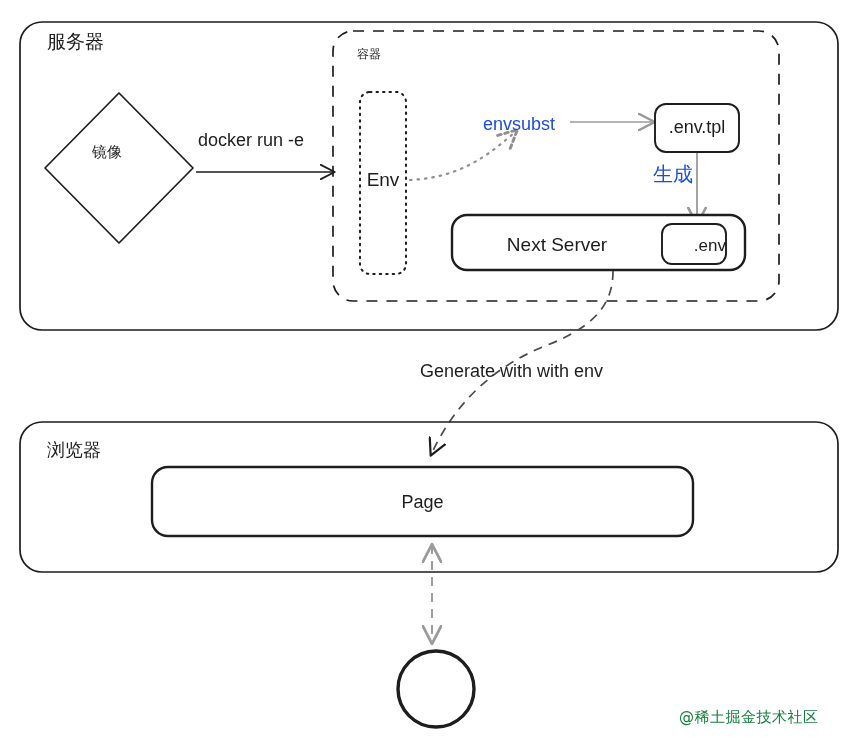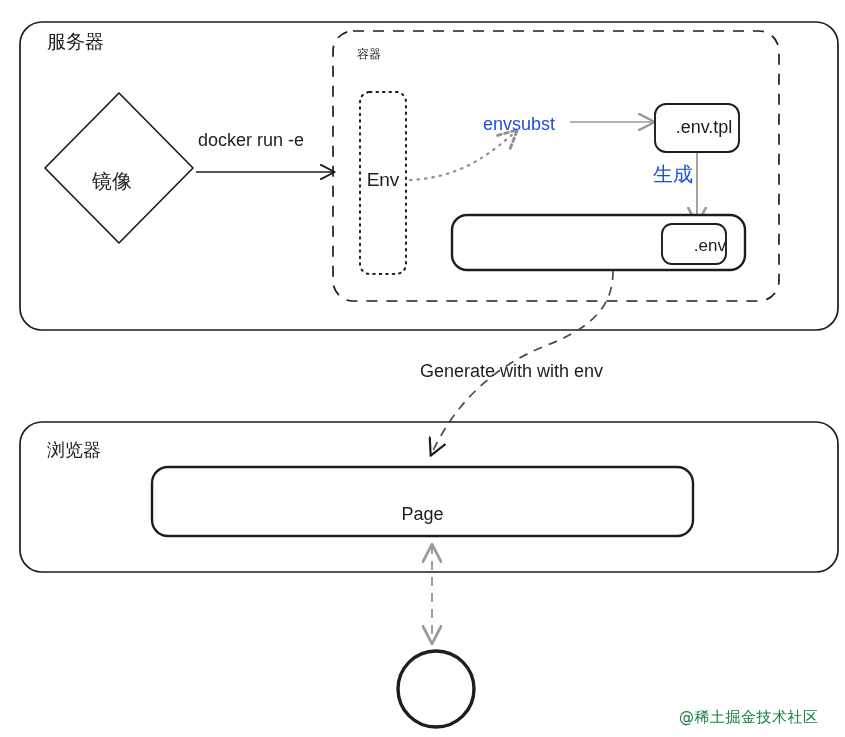--- a/index.html
+++ b/index.html
@@ -92,36 +92,37 @@
 
     <line x1="432" y1="545" x2="432" y2="643" stroke="#9a9a9a" stroke-width="1.9" stroke-dasharray="9 7" marker-start="url(#arrow-gray)" marker-end="url(#arrow-gray)"></line>
 
     <circle cx="436" cy="689" r="38" fill="#ffffff" stroke="#1d1d1d" stroke-width="3.4"></circle>
   </svg>
 
   <div class="lbl lbl-cn" style="left:47px; top:32px; font-size:19px;">服务器</div>
 
   <div class="lbl lbl-cn" style="left:357px; top:48px; font-size:12px;">容器</div>
 
-  <div class="lbl lbl-cn" style="left:92px; top:171px; font-size:20px;">镜像</div>
+  <div class="lbl lbl-cn" style="left:92px; top:145px; font-size:15px;">镜像</div>
 
   <div class="lbl" style="left:198px; top:120px; font-size:18px;margin-top:11px;">docker run -e</div>
 
   <div class="lbl" style="left:360px; top:170px; width:46px; text-align:center; font-size:19px;">Env</div>
 
   <div class="lbl gray-lbl" style="left:483px; top:115px; font-size:18px;">envsubst</div>
 
-  <div class="lbl" style="left:655px; top:118px; width:84px; text-align:center; font-size:18px;padding-left:7px;">.env.tpl</div>
+  <div class="lbl" style="left:655px; top:118px; width:84px; text-align:center; font-size:18px;">.env.tpl</div>
 
   <div class="lbl gray-lbl lbl-cn" style="left:653px; top:164px; font-size:20px;">生成</div>
 
+  <div class="lbl" style="left:452px; top:235px; width:210px; text-align:center; font-size:19px;">Next Server</div>
 
   <div class="lbl" style="left:662px; top:237px; width:64px; text-align:right; font-size:17px;">.env</div>
 
   <div class="lbl" style="left:420px; top:362px; font-size:18px;">Generate with with env</div>
 
   <div class="lbl lbl-cn" style="left:47px; top:441px; font-size:18px;">浏览器</div>
 
-  <div class="lbl" style="left:152px; top:493px; width:541px; text-align:center; font-size:18px;margin-top:12px;">Page</div>
+  <div class="lbl" style="left:152px; top:493px; width:541px; text-align:center; font-size:18px;">Page</div>
 
   <div class="lbl watermark" style="left:679px; top:710px;">@稀土掘金技术社区</div>
 
 </div>
 
 </body></html>

